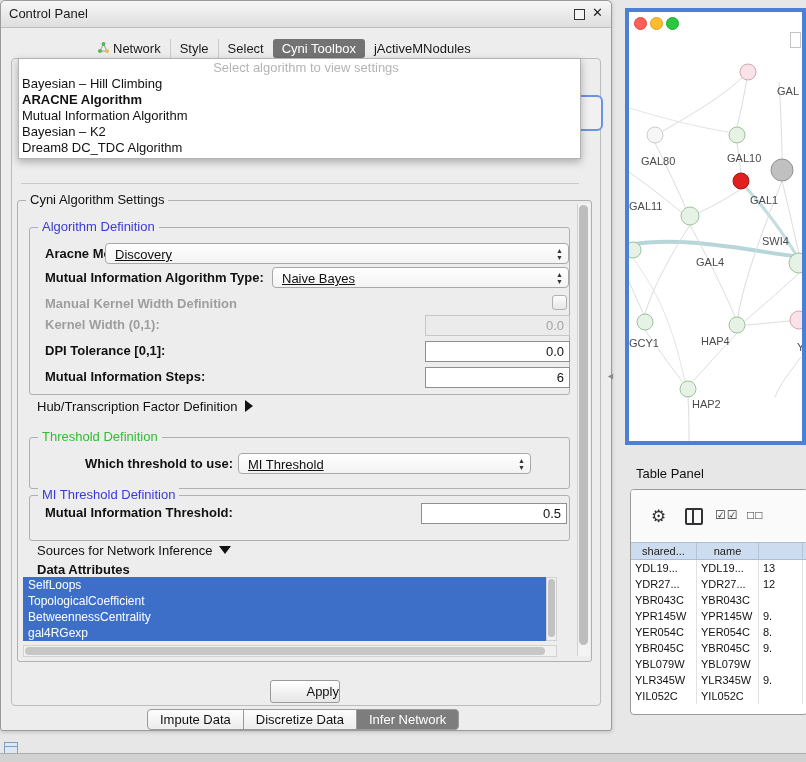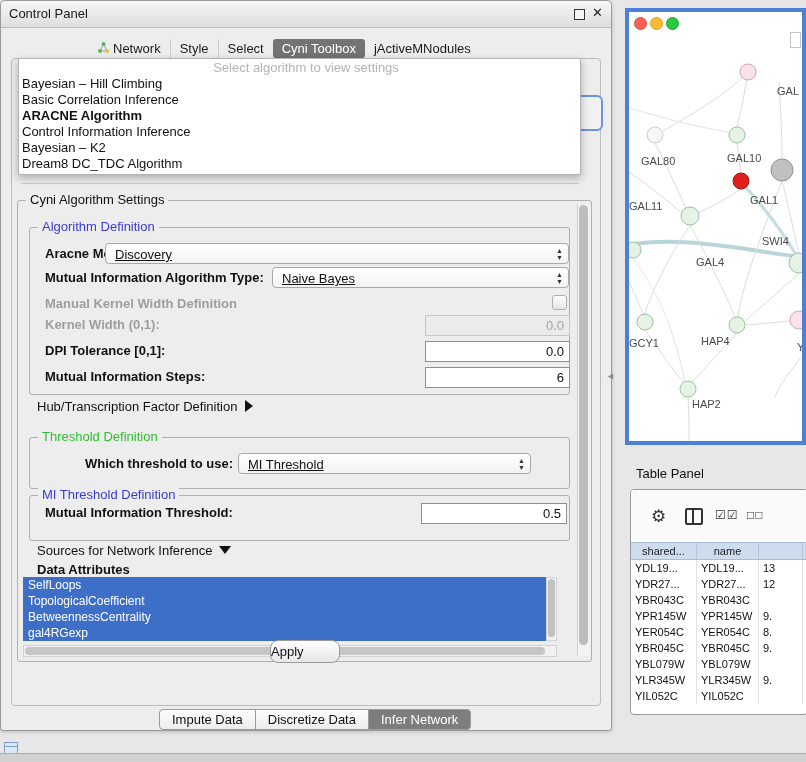--- a/index.html
+++ b/index.html
@@ -64,27 +64,27 @@
   #attr-list{position:absolute;left:22px;top:576px;width:523px;}
   .attr{height:16px;line-height:16px;background:#3d6fc9;color:#fff;font-size:12px;padding-left:5px;}
   #attr-vscroll{position:absolute;left:545px;top:576px;width:11px;height:64px;background:#f1f1f1;border:1px solid #d2d2d2;box-sizing:border-box;}
   #attr-vscroll .thumb{margin:1px;height:58px;background:#c2c2c2;border-radius:5px;}
   #attr-hscroll{position:absolute;left:22px;top:644px;width:534px;height:12px;background:#f1f1f1;border:1px solid #d2d2d2;box-sizing:border-box;}
   #attr-hscroll .thumb{margin:1px;width:520px;height:8px;background:#c6c6c6;border-radius:5px;}
 
   #settings-vscroll{position:absolute;left:576px;top:203px;width:12px;height:452px;background:#f3f3f3;border-left:1px solid #d0d0d0;}
   #settings-vscroll .thumb{margin:1px;width:9px;height:440px;background:#bdbdbd;border-radius:6px;}
 
-  #apply-btn{position:absolute;left:269px;top:639px;width:68px;height:21px;line-height:21px;text-align:left;
-     background:linear-gradient(#ffffff,#e6e6e6);border:1px solid #9a9a9a;border-radius:8px;font-size:13px;}
+  #apply-btn{position:absolute;left:269px;top:679px;width:68px;height:21px;line-height:21px;text-align:right;
+     background:linear-gradient(#ffffff,#e6e6e6);border:1px solid #9a9a9a;border-radius:3px;font-size:13px;}
 
   #bottom-tabs{position:absolute;left:146px;top:708px;display:flex;}
   .btab{height:19px;line-height:19px;padding:0 12px;background:linear-gradient(#fdfdfd,#ececec);
      border:1px solid #9a9a9a;font-size:13px;margin-left:-1px;}
-  .btab:first-child{border-radius:4px 0 0 4px;margin-left:12px;}
+  .btab:first-child{border-radius:4px 0 0 4px;margin-left:0;}
   .btab:last-child{border-radius:0 4px 4px 0;}
   .btab.sel{background:#7d7d7d;color:#fff;}
 
   #splitter-handle{position:absolute;left:606px;top:371px;font-size:9px;color:#8a8a8a;}
 
   
   #network-window{position:absolute;left:625px;top:8px;width:181px;height:437px;box-sizing:border-box;
      border:4px solid #4a80d8;background:#ffffff;overflow:hidden;}
   .tl{position:absolute;width:11px;height:11px;border-radius:50%;top:5px;}
   #tl-red{left:5px;background:#ff5f57;border:1px solid #d84a44;}
@@ -152,23 +152,22 @@
     </div>
 
   <div id="content-frame"></div>
   <div id="hidden-button"></div>
   <div id="hidden-line"></div>
 
   <div id="algo-menu">
     <div id="menu-header">Select algorithm to view settings</div>
     <div id="menu-items">
         <div class="mitem">Bayesian – Hill Climbing</div>
-        <div class="mitem">Basic Correlation Inference</div>
         <div class="mitem msel">ARACNE Algorithm</div>
-        <div class="mitem">Control Information Inference</div>
+        <div class="mitem">Mutual Information Algorithm</div>
         <div class="mitem">Bayesian – K2</div>
         <div class="mitem">Dream8 DC_TDC Algorithm</div>
       </div>
   </div>
 
   <div class="group" style="left:16px;top:199px;width:573px;height:460px;">
     <span class="gtitle">Cyni Algorithm Settings</span>
   </div>
   <div id="settings-vscroll">
       <div class="thumb"></div>

